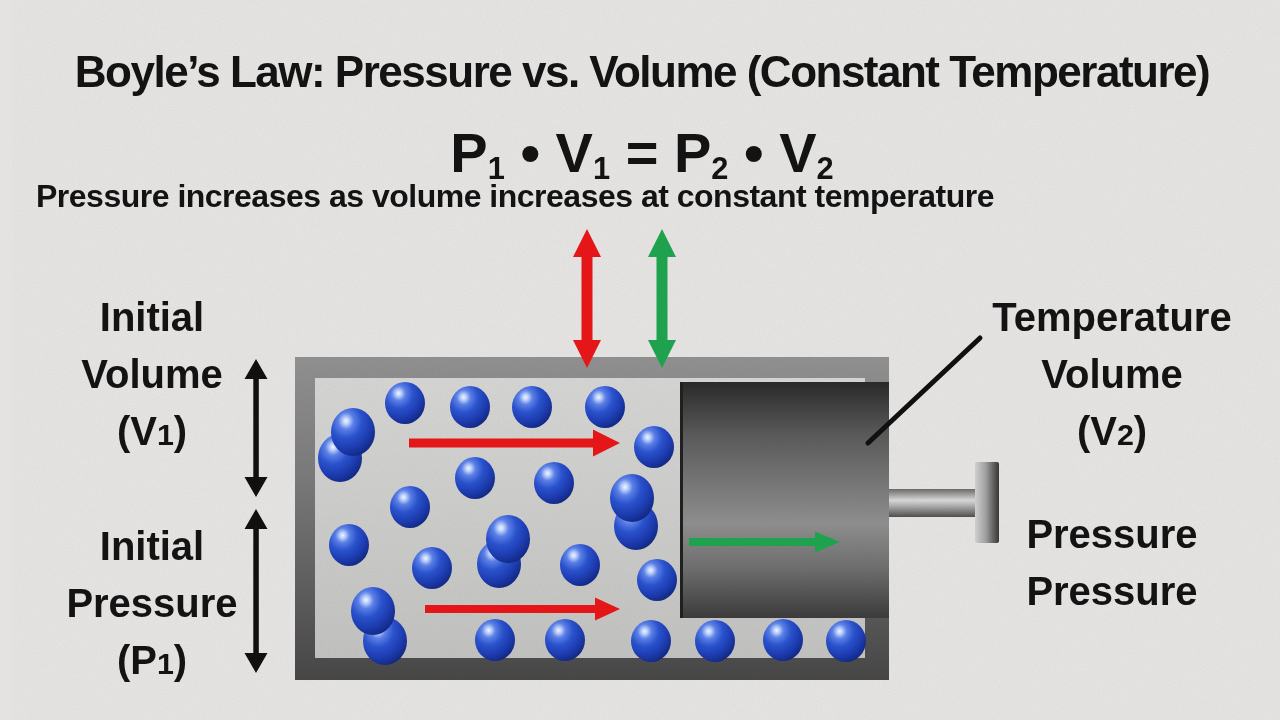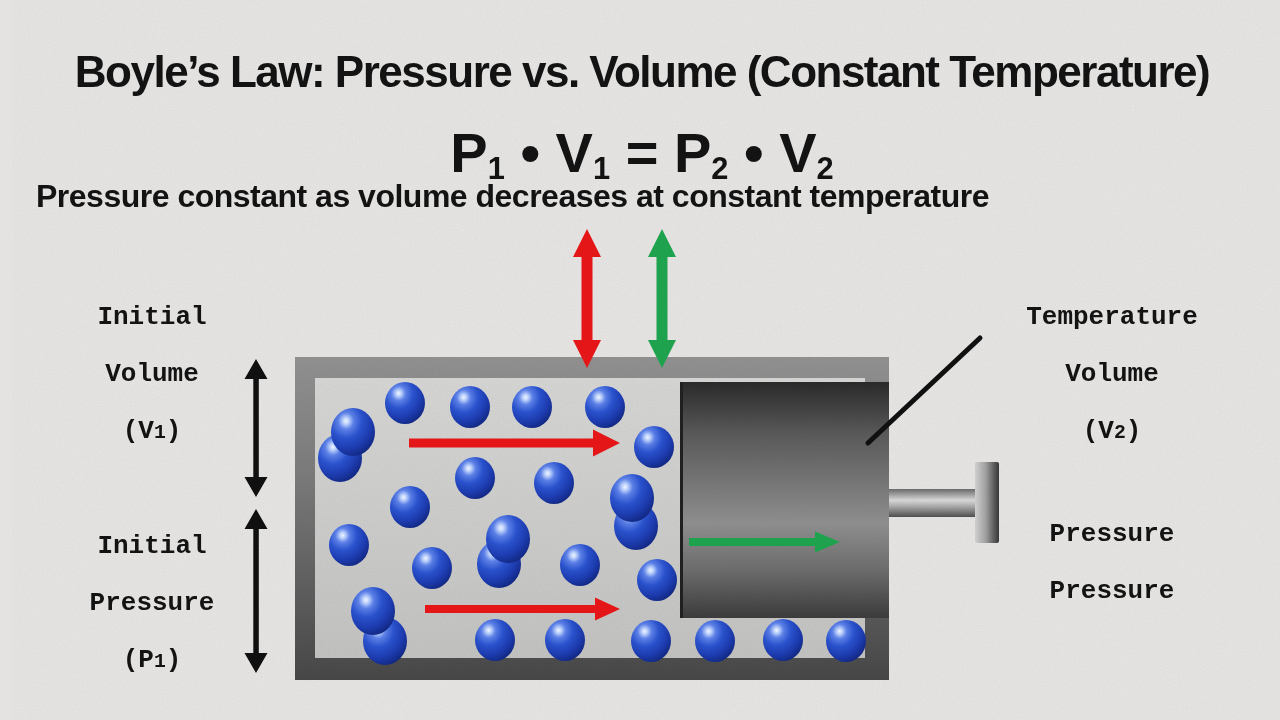--- a/index.html
+++ b/index.html
@@ -6,21 +6,21 @@
   .stage{position:relative;width:1280px;height:720px;overflow:hidden;
          background:var(--c-background,#edecea);
          color:var(--c-text,#141414);
          font-family:"Liberation Sans","DejaVu Sans",sans-serif;font-weight:bold;margin-left:12px;}
   .title{position:absolute;top:47px;left:0;width:1260px;text-align:center;
          font-size:44px;letter-spacing:-1.5px;white-space:nowrap;}
   .formula{position:absolute;top:120px;left:0;width:1260px;text-align:center;font-size:56px;}
   .formula span{white-space:pre;}
   .fsub{font-size:0.55em;vertical-align:-0.22em;}
   .subtitle{position:absolute;top:178px;left:24px;font-size:32px;letter-spacing:-0.5px;white-space:nowrap;}
-  .sidelabel{position:absolute;width:244px;text-align:center;font-size:26px;line-height:57px;font-family:Liberation Mono, monospace;}
+  .sidelabel{position:absolute;width:244px;text-align:center;font-size:40px;line-height:57px;}
   .lv{left:18px;top:289px;}
   .lp{left:18px;top:518px;}
   .rv{left:978px;top:289px;}
   .rp{left:978px;top:506px;}
   .dg{font-size:0.76em;}
   .frame{position:absolute;left:283px;top:357px;width:594px;height:323px;
          background:linear-gradient(180deg,var(--c-frame-light,#969696) 0%,#7e7e7e 38%,var(--c-frame-dark,#4a4a4a) 100%);}
   .chamber{position:absolute;left:303px;top:378px;width:550px;height:280px;
          background:linear-gradient(180deg,#dcdcdb,var(--c-chamber,#d5d5d4) 40%,#c8c8c7);}
   .piston{position:absolute;left:668px;top:382px;width:209px;height:236px;box-sizing:border-box;
@@ -32,21 +32,21 @@
          background:linear-gradient(90deg,#d9d9d9,#a6a6a6 45%,#696969 75%,#3a3a3a);}
   #overlay{position:absolute;left:0;top:0;z-index:10;pointer-events:none;}
 </style>
 </head>
 <body>
 
 <div class="stage">
 
   <div class="title">Boyle’s Law: Pressure vs. Volume (Constant Temperature)</div>
   <div class="formula" id="formula"><span>P</span><span class="fsub">1</span><span> • </span><span>V</span><span class="fsub">1</span><span> = </span><span>P</span><span class="fsub">2</span><span> • </span><span>V</span><span class="fsub">2</span></div>
-  <div class="subtitle">Pressure constant as volume decreases at constant temperature</div>
+  <div class="subtitle">Pressure increases as volume increases at constant temperature</div>
 
   <div class="sidelabel lv">
     <div class="lab-line">Initial</div>
     <div class="lab-line">Volume</div>
     <div class="lab-line shrink-digits">(V<span class="dg">1</span>)</div>
   </div>
 
   <div class="sidelabel lp">
     <div class="lab-line">Initial</div>
     <div class="lab-line">Pressure</div>

